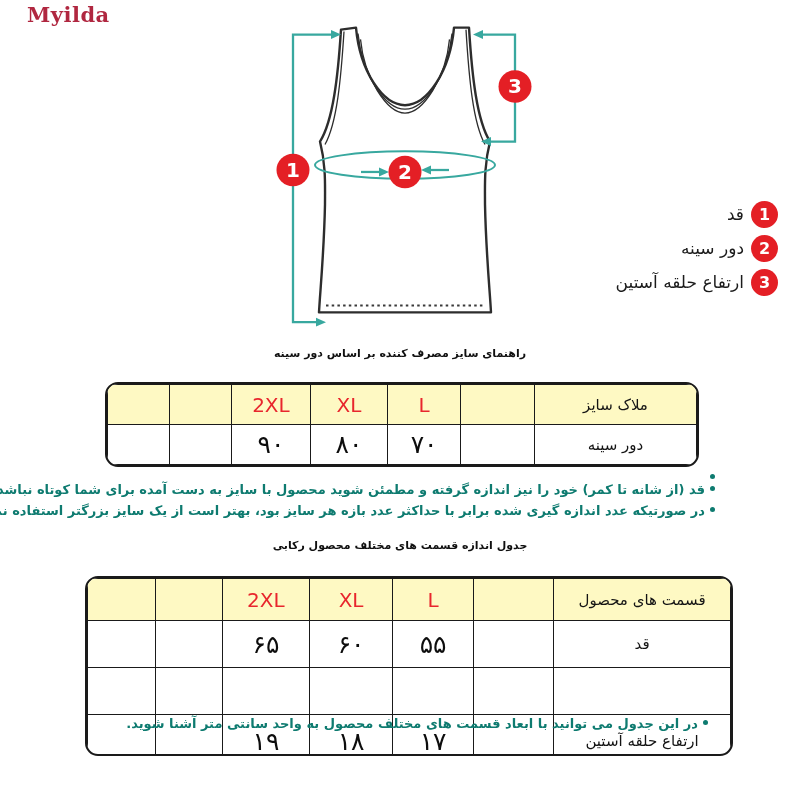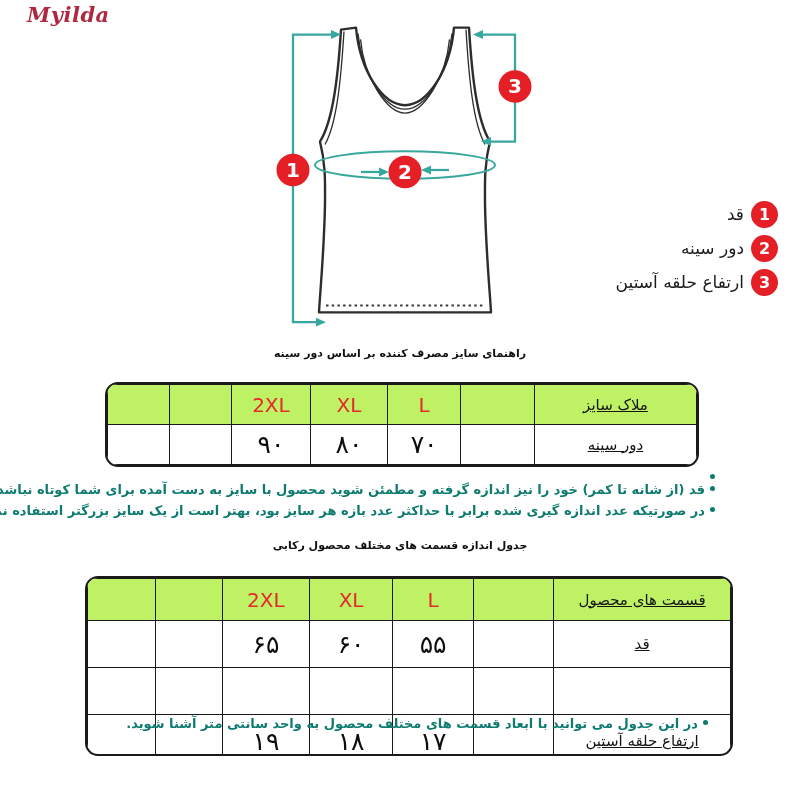--- a/index.html
+++ b/index.html
@@ -3,21 +3,21 @@
 <meta charset="utf-8">
 <style>
   html,body{margin:0;padding:0;}
   body{
     width:800px;height:800px;position:relative;background:#ffffff;
     font-family:"DejaVu Sans",sans-serif;overflow:hidden;
   }
   
   .logo{
     position:absolute;left:27px;top:2px;
-    font-family:"DejaVu Serif",serif;font-style:italic;font-weight:bold;
+    font-family:"DejaVu Serif",serif;font-weight:bold;
     font-size:21px;color:#b02740;letter-spacing:.5px;
   }
   
   .diagram{position:absolute;left:248px;top:8px;width:300px;height:324px;}
   
   .legend{position:absolute;top:197px;right:22px;direction:rtl;}
   .legend-row{display:flex;align-items:center;gap:7px;height:34px;direction:rtl;}
   .badge{
     width:27px;height:27px;border-radius:50%;background:#e41f25;color:#fff;
     display:flex;align-items:center;justify-content:center;
@@ -34,23 +34,23 @@
   
   .tbl-wrap{
     position:absolute;border:2px solid #1a1a1a;border-radius:13px;
     overflow:hidden;background:#fff;
   }
   .tbl-wrap table{width:100%;height:100%;border-collapse:collapse;table-layout:fixed;}
   .tbl-wrap td{
     border:1.5px solid #1a1a1a;text-align:center;vertical-align:middle;
     padding:0;direction:rtl;
   }
-  .tbl-wrap tr.hdr td{background:#bef264;}
+  .tbl-wrap tr.hdr td{background:#fef9c3;}
   td.size{color:#e8262d;font-size:20px;font-weight:500;direction:ltr;}
-  td.lbl{font-size:15px;color:#141414;text-decoration:underline;}
+  td.lbl{font-size:15px;color:#141414;}
   td.num{font-size:25px;font-weight:normal;color:#0d0d0d;}
   .t1{left:105px;top:382px;width:590px;height:81px;}
   .t1 tr{height:40px;}
   .t2{left:85px;top:576px;width:644px;height:176px;}
   .t2 tr:nth-child(1){height:42px;}
   .t2 tr:nth-child(2){height:47px;}
   .t2 tr:nth-child(3){height:47px;}
   .t2 tr:nth-child(4){height:53px;}
   
   .bullets{position:absolute;top:467px;right:85px;direction:rtl;text-align:right;}

